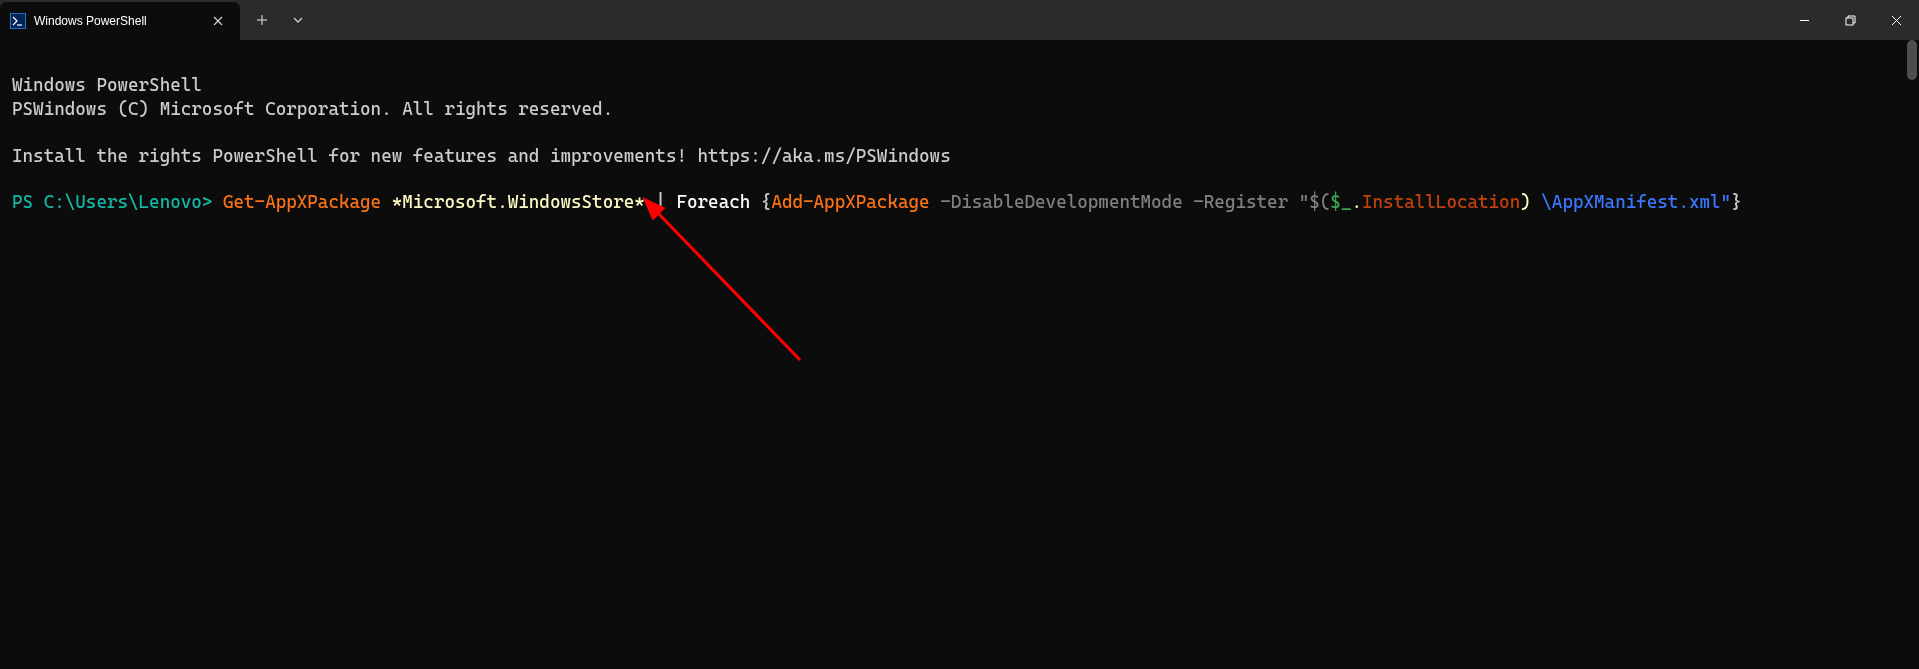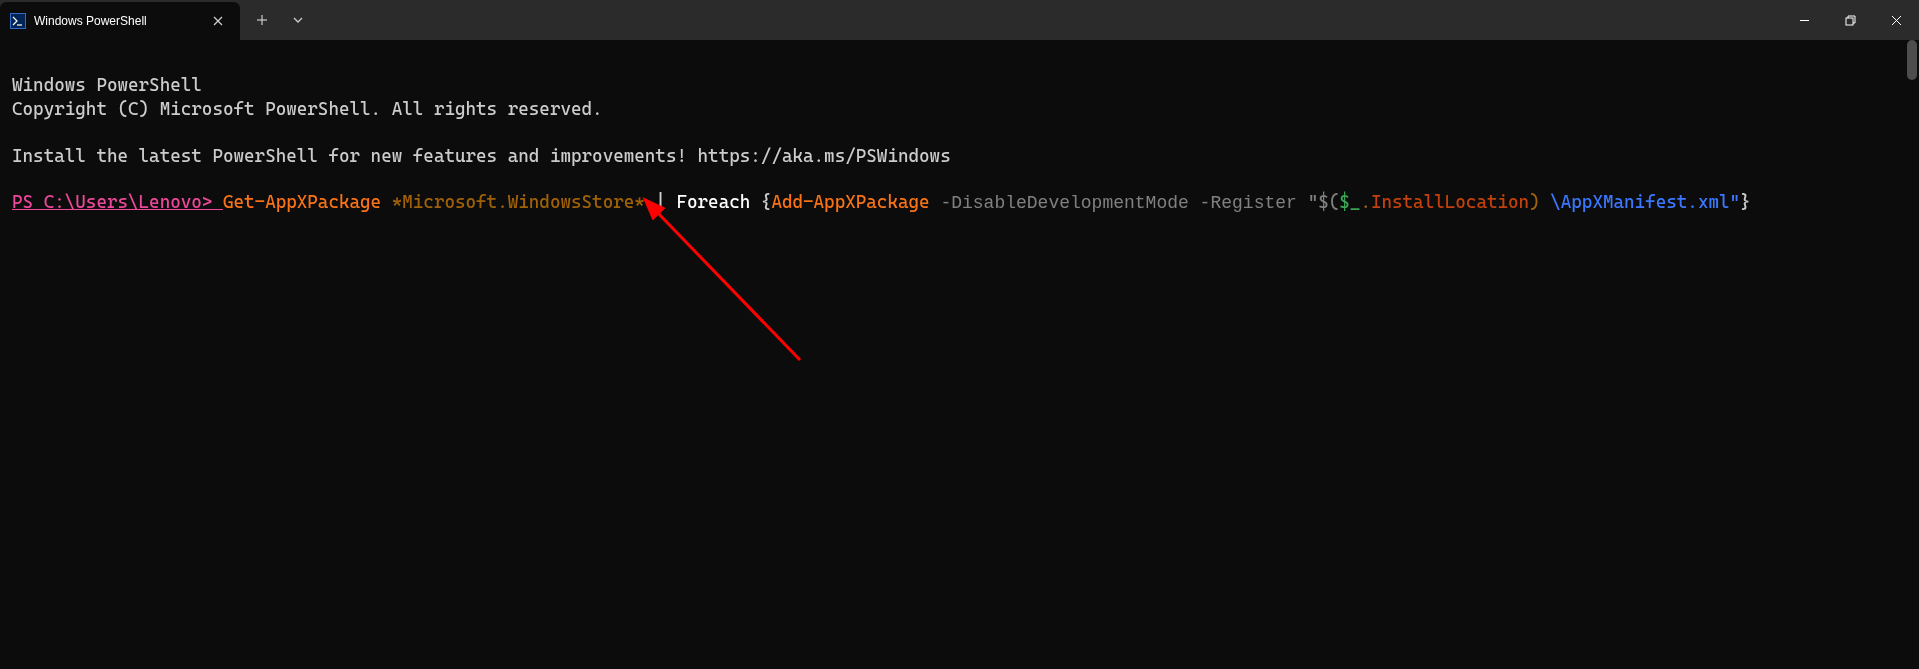--- a/index.html
+++ b/index.html
@@ -121,48 +121,46 @@
       position: relative;
       white-space: pre-wrap;
       word-break: break-all;
     }
     
     .header-line {
       color: #cccccc;
     }
     
     .prompt {
-      color: #ec4899;
-      text-decoration: underline;
+      color: #14b8a6;
     }
     
     .cmdlet {
       color: #f97316;
     }
     
     .arg {
-      color: #a16207;
+      color: #fef9c3;
       margin-top: 20px;
     }
     
     .pipe-op {
       color: #cccccc;
     }
     
     .keyword {
       color: #ffffff;
     }
     
     .brace {
       color: #cccccc;
     }
     
     .param {
       color: #808080;
-      font-family: Liberation Mono, monospace;
     }
     
     .string-start {
       color: #808080;
     }
     
     .var-dollar {
       color: #3aa655;
     }
     
@@ -246,23 +244,23 @@
       <svg width="11" height="11" viewBox="0 0 11 11">
         <line x1="1" y1="1" x2="10" y2="10" stroke="#ffffff" stroke-width="1"></line>
         <line x1="10" y1="1" x2="1" y2="10" stroke="#ffffff" stroke-width="1"></line>
       </svg>
     </div>
   </div>
 </div>
 
 <div class="terminal-area">
 <span class="header-line">Windows PowerShell</span>
-<span class="header-line">Copyright (C) Microsoft PowerShell. All rights reserved.</span>
-
-<span class="header-line">Install the latest PowerShell for new features and improvements! https://aka.ms/PSWindows</span>
+<span class="header-line">PSWindows (C) Microsoft Corporation. All rights reserved.</span>
+
+<span class="header-line">Install the rights PowerShell for new features and improvements! https://aka.ms/PSWindows</span>
 
 <span><span class="prompt">PS C:\Users\Lenovo&gt; </span><span class="cmdlet">Get-AppXPackage</span><span class="arg"> *Microsoft.WindowsStore* </span><span class="pipe-op">| </span><span class="keyword">Foreach</span><span class="arg"> </span><span class="brace">{</span><span class="cmdlet">Add-AppXPackage</span><span class="param"> -DisableDevelopmentMode -Register </span><span class="string-start">"$(</span><span class="var-dollar">$_</span><span class="arg">.</span><span class="member">InstallLocation</span><span class="arg">)</span><span class="path-seg"> \AppXManifest.xml"</span><span class="brace">}</span></span>
 </div>
 
 <svg class="arrow-annotation" style="left:640px; top:190px;" width="180" height="180">
   <defs>
     <marker id="arrowhead" markerWidth="10" markerHeight="10" refX="2" refY="3" orient="auto">
       <polygon points="0 0, 8 3, 0 6" fill="#ff0000"></polygon>
     </marker>
   </defs>

